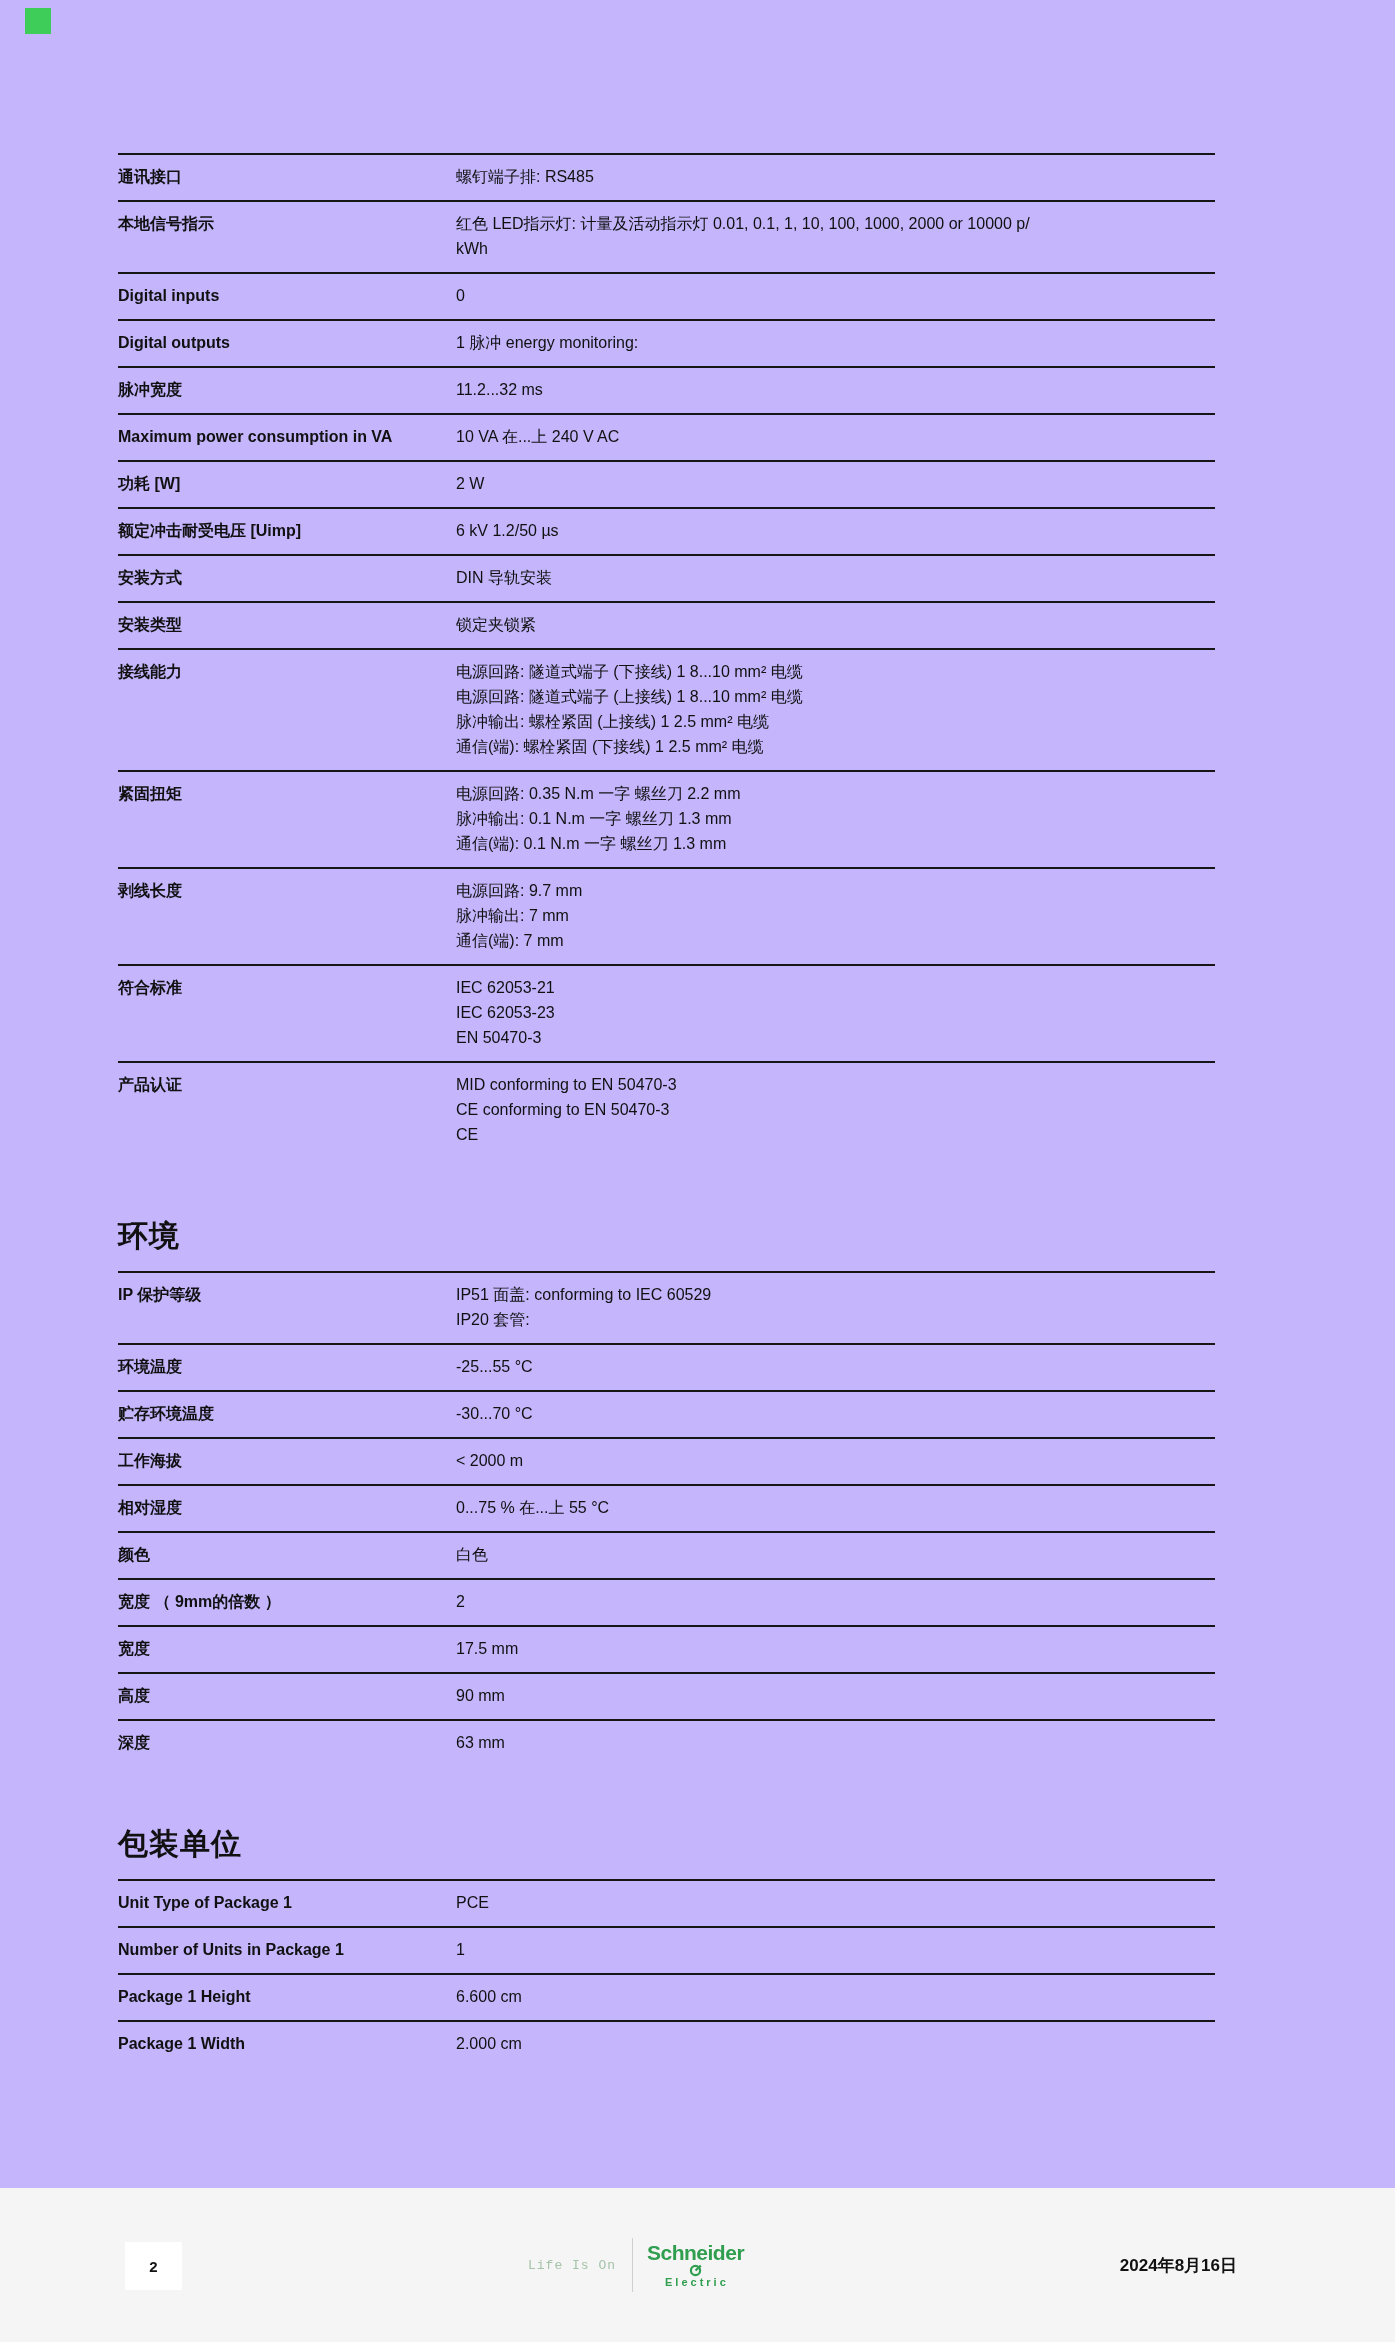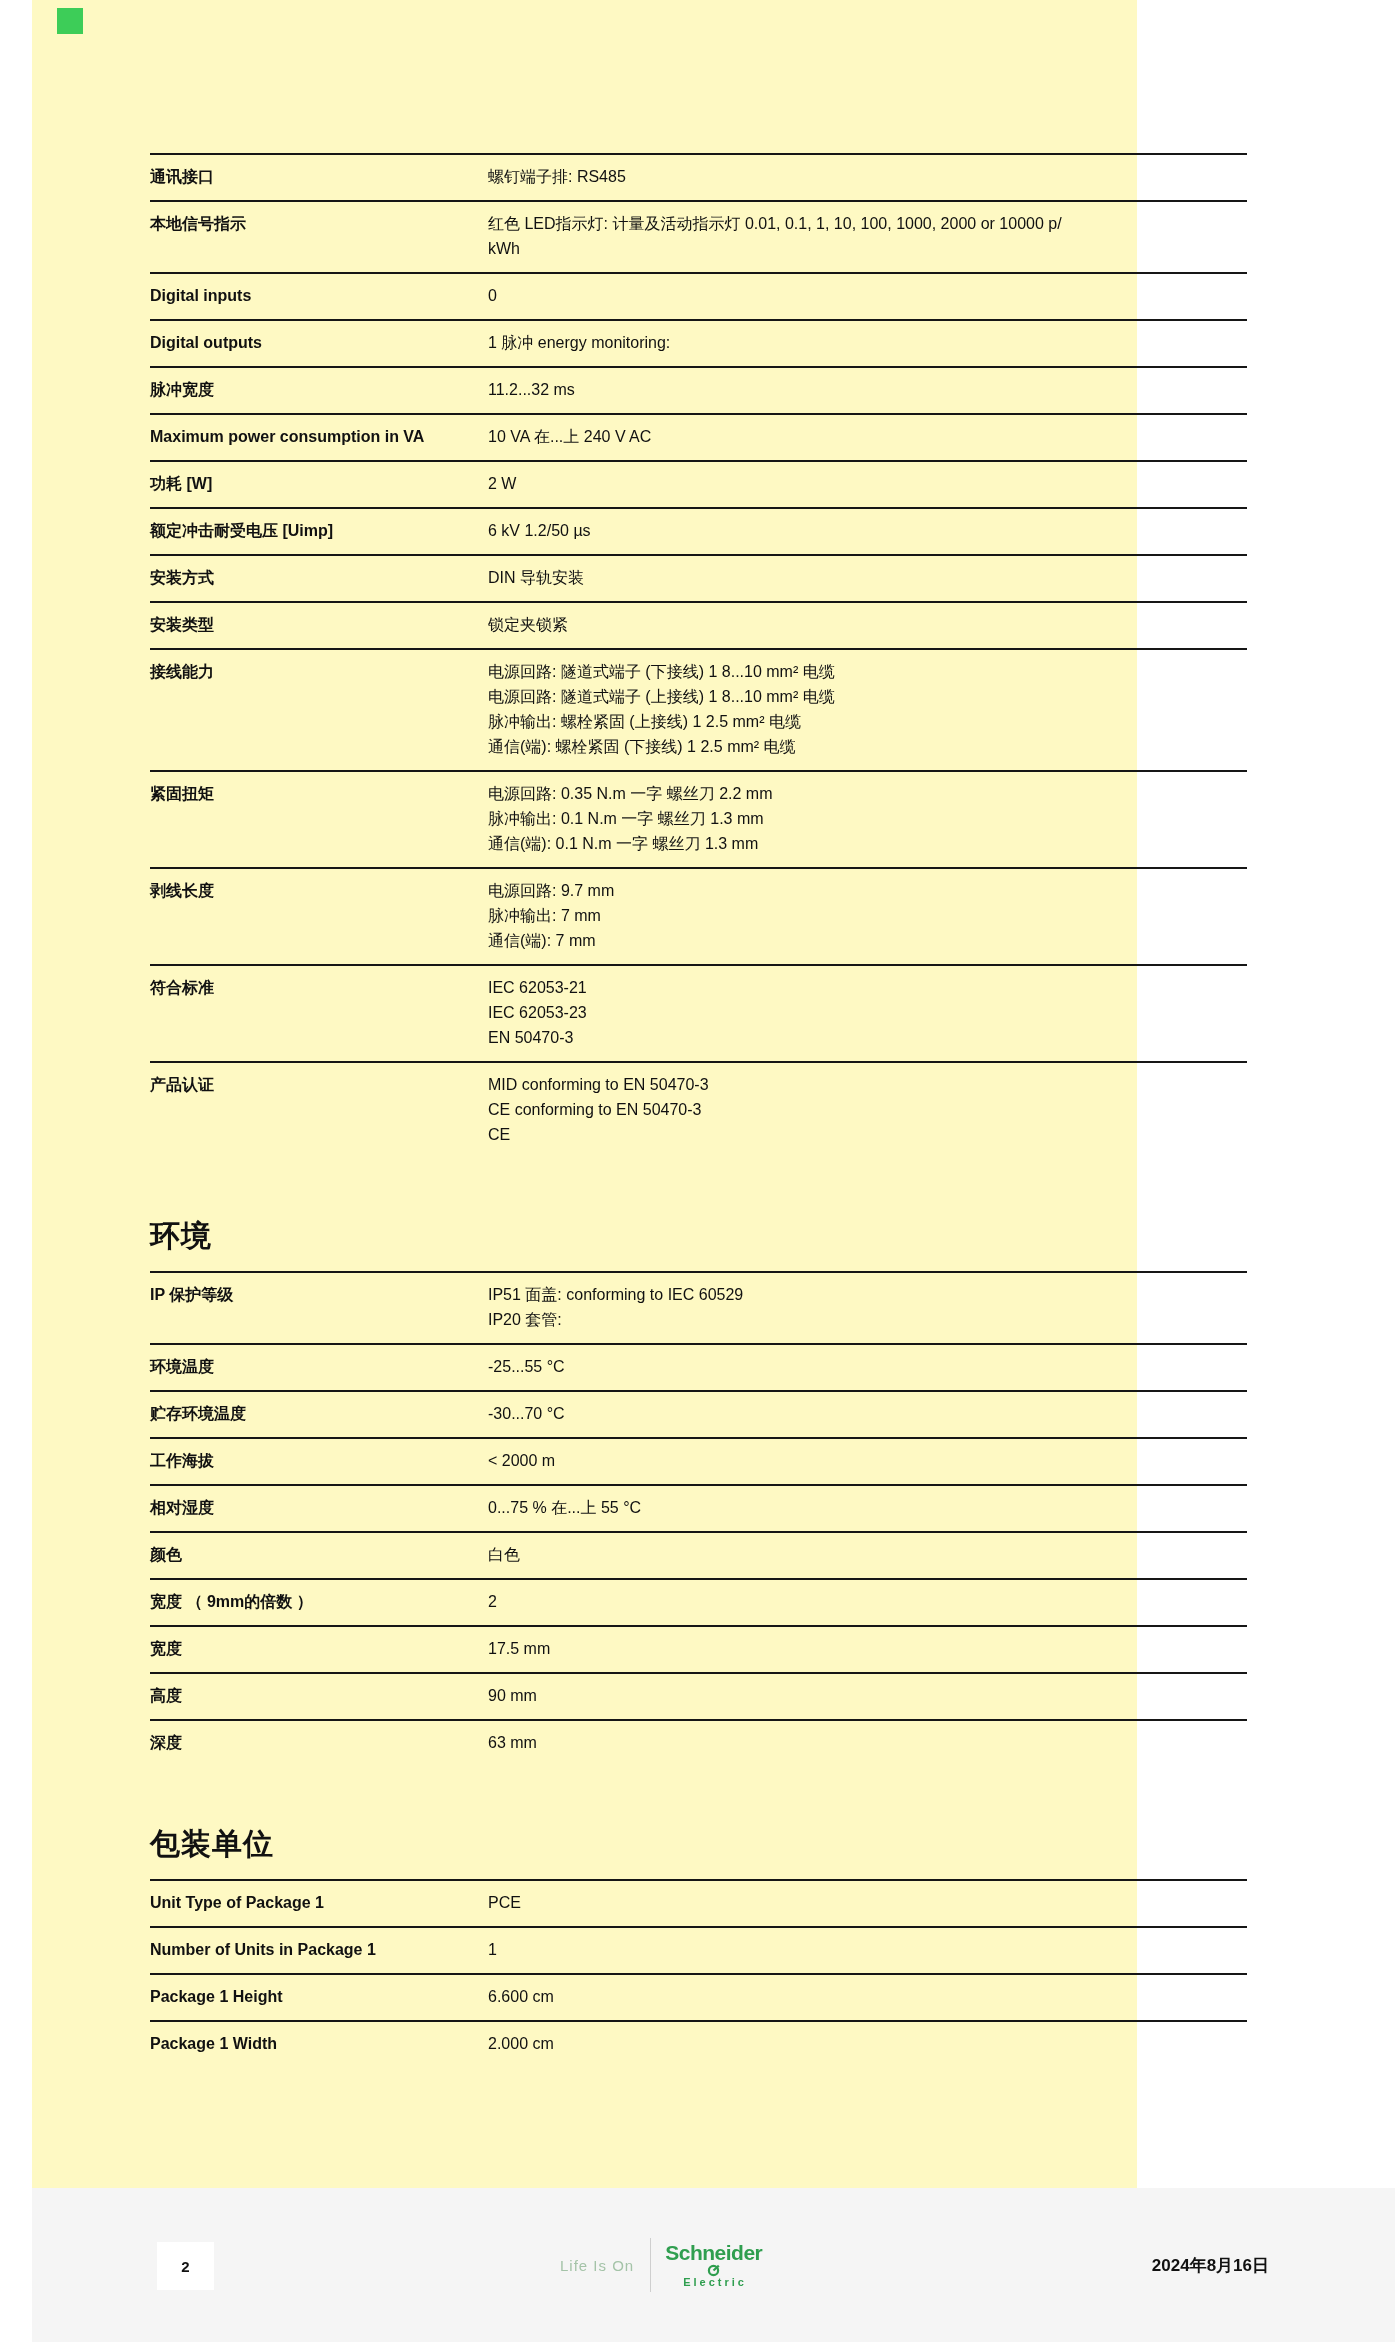--- a/index.html
+++ b/index.html
@@ -7,24 +7,23 @@
     padding: 0;
     width: 1395px;
     height: 2342px;
     background: #ffffff;
     overflow: hidden;
     font-family: "Liberation Sans", "DejaVu Sans", sans-serif;
     color: #111111;
   }
   .page {
     position: relative;
-    width: 1105px;
+    width: 1395px;
     height: 2342px;
-    background: #fef9c3;
-    margin-left: 32px;
+    background: #c4b5fd;
   }
   .brand-square {
     position: absolute;
     left: 25px;
     top: 8px;
     width: 26px;
     height: 26px;
     background: #3dcd58;
   }
   .content {
@@ -84,24 +83,25 @@
   }
   .logo-group {
     position: absolute;
     left: 528px;
     top: 50%;
     transform: translateY(-50%);
     display: flex;
     align-items: center;
   }
   .life-is-on {
-    font-size: 15px;
+    font-size: 13px;
     letter-spacing: 1px;
     color: #a4c3a8;
     white-space: nowrap;
+    font-family: Liberation Mono, monospace;
   }
   .logo-divider {
     width: 1px;
     height: 54px;
     background: #cfcfcf;
     margin: 0 14px 0 16px;
   }
   .se-logo {
     display: flex;
     flex-direction: column;

